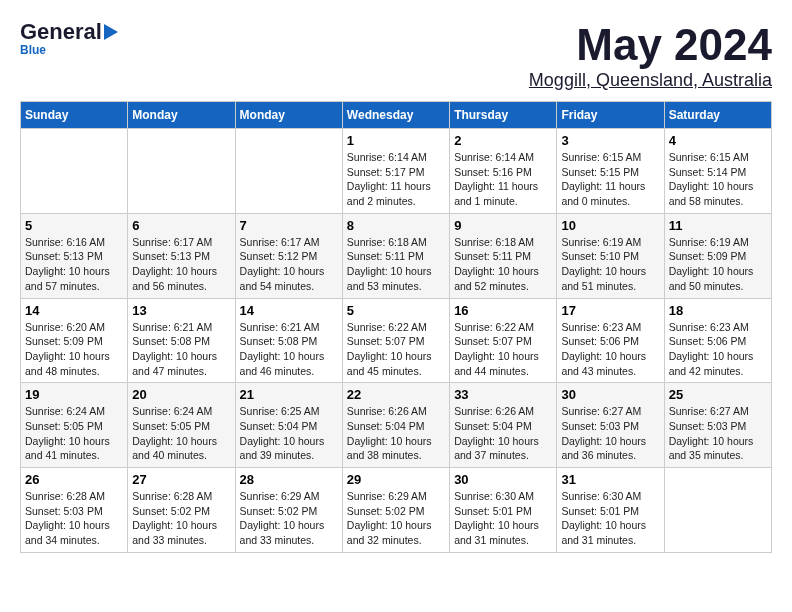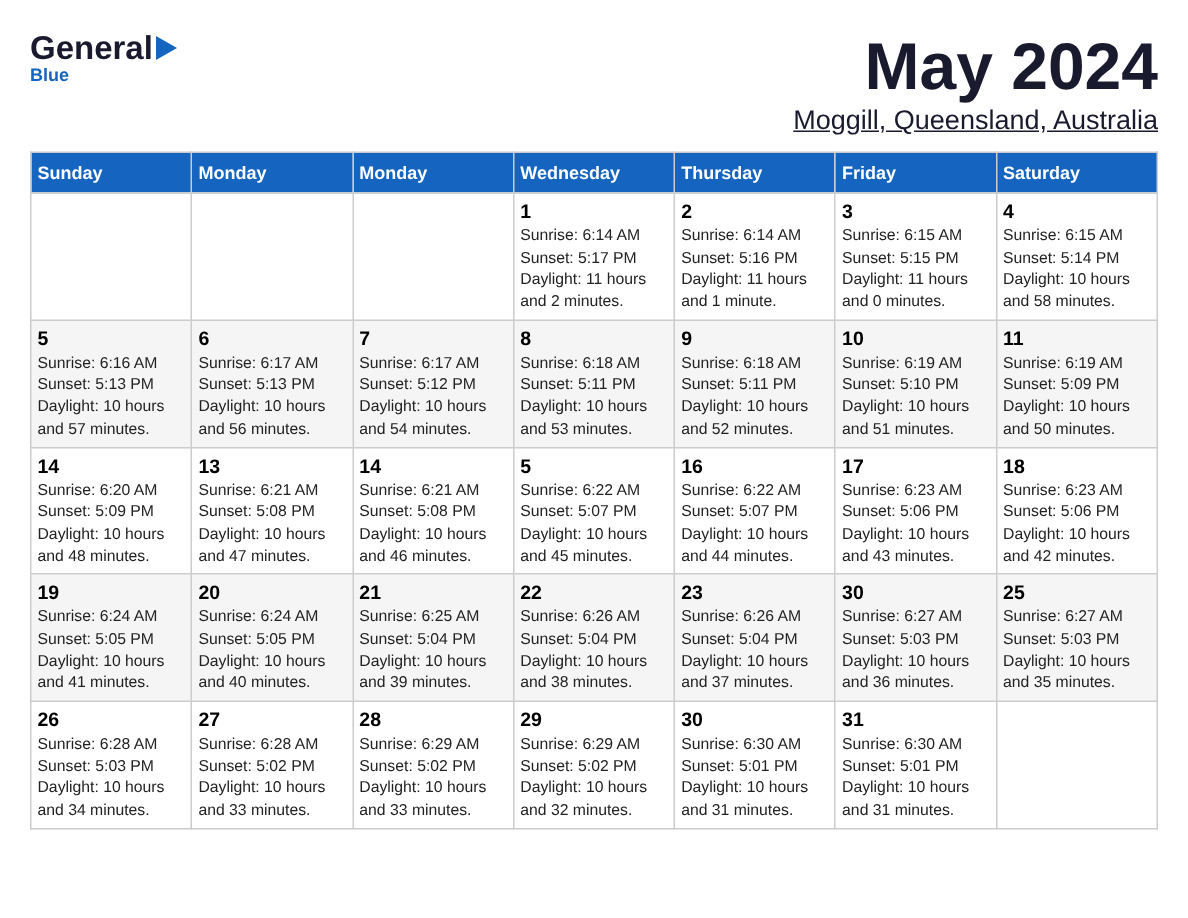--- a/index.html
+++ b/index.html
@@ -200,21 +200,21 @@
         </td>
         <td>
           <div class="day-num">21</div>
           <div class="day-info">Sunrise: 6:25 AM<br>Sunset: 5:04 PM<br>Daylight: 10 hours<br>and 39 minutes.</div>
         </td>
         <td>
           <div class="day-num">22</div>
           <div class="day-info">Sunrise: 6:26 AM<br>Sunset: 5:04 PM<br>Daylight: 10 hours<br>and 38 minutes.</div>
         </td>
         <td>
-          <div class="day-num">23</div>
+          <div class="day-num">33</div>
           <div class="day-info">Sunrise: 6:26 AM<br>Sunset: 5:04 PM<br>Daylight: 10 hours<br>and 37 minutes.</div>
         </td>
         <td>
           <div class="day-num">30</div>
           <div class="day-info">Sunrise: 6:27 AM<br>Sunset: 5:03 PM<br>Daylight: 10 hours<br>and 36 minutes.</div>
         </td>
         <td>
           <div class="day-num">25</div>
           <div class="day-info">Sunrise: 6:27 AM<br>Sunset: 5:03 PM<br>Daylight: 10 hours<br>and 35 minutes.</div>
         </td>

